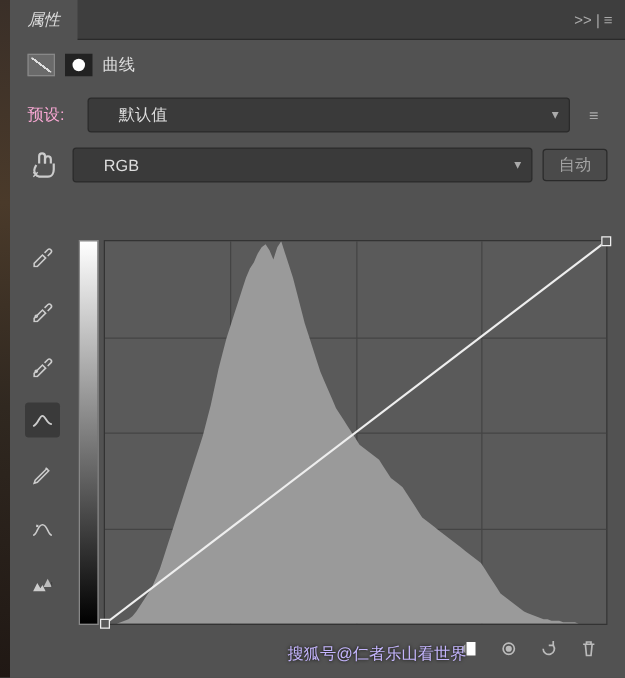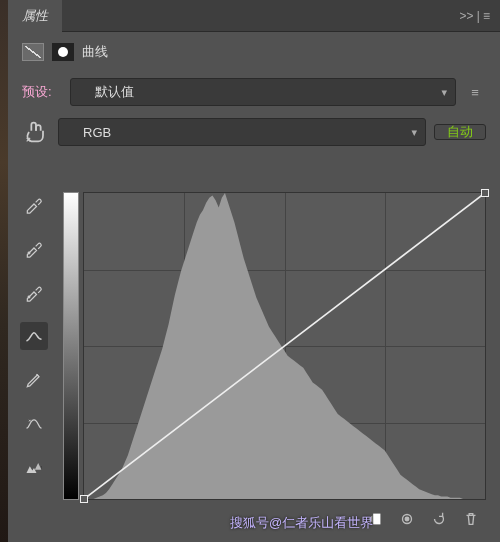--- a/index.html
+++ b/index.html
@@ -61,22 +61,22 @@
   flex: 1; height: 28px; background: #3a3a3a;
   border: 1px solid #2a2a2a; border-radius: 3px;
   display: flex; align-items: center; padding: 0 24px;
   color: #ddd; position: relative;
 }
 .select .chev {
   position: absolute; right: 8px; top: 50%; transform: translateY(-50%);
   color: #aaa; font-size: 11px;
 }
 .btn {
-  height: 16px; padding: 0 12px; background: #4a4a4a;
-  border: 1px solid #2a2a2a; border-radius: 3px; color: #84cc16;
+  height: 26px; padding: 0 12px; background: #4a4a4a;
+  border: 1px solid #2a2a2a; border-radius: 3px; color: #a3a3a3;
   display: flex; align-items: center;
 }
 .tools-col {
   position: absolute; left: 12px; top: 190px;
   display: flex; flex-direction: column; gap: 16px;
 }
 .tool {
   width: 28px; height: 28px; display: flex;
   align-items: center; justify-content: center;
   color: #ccc; border-radius: 3px;

